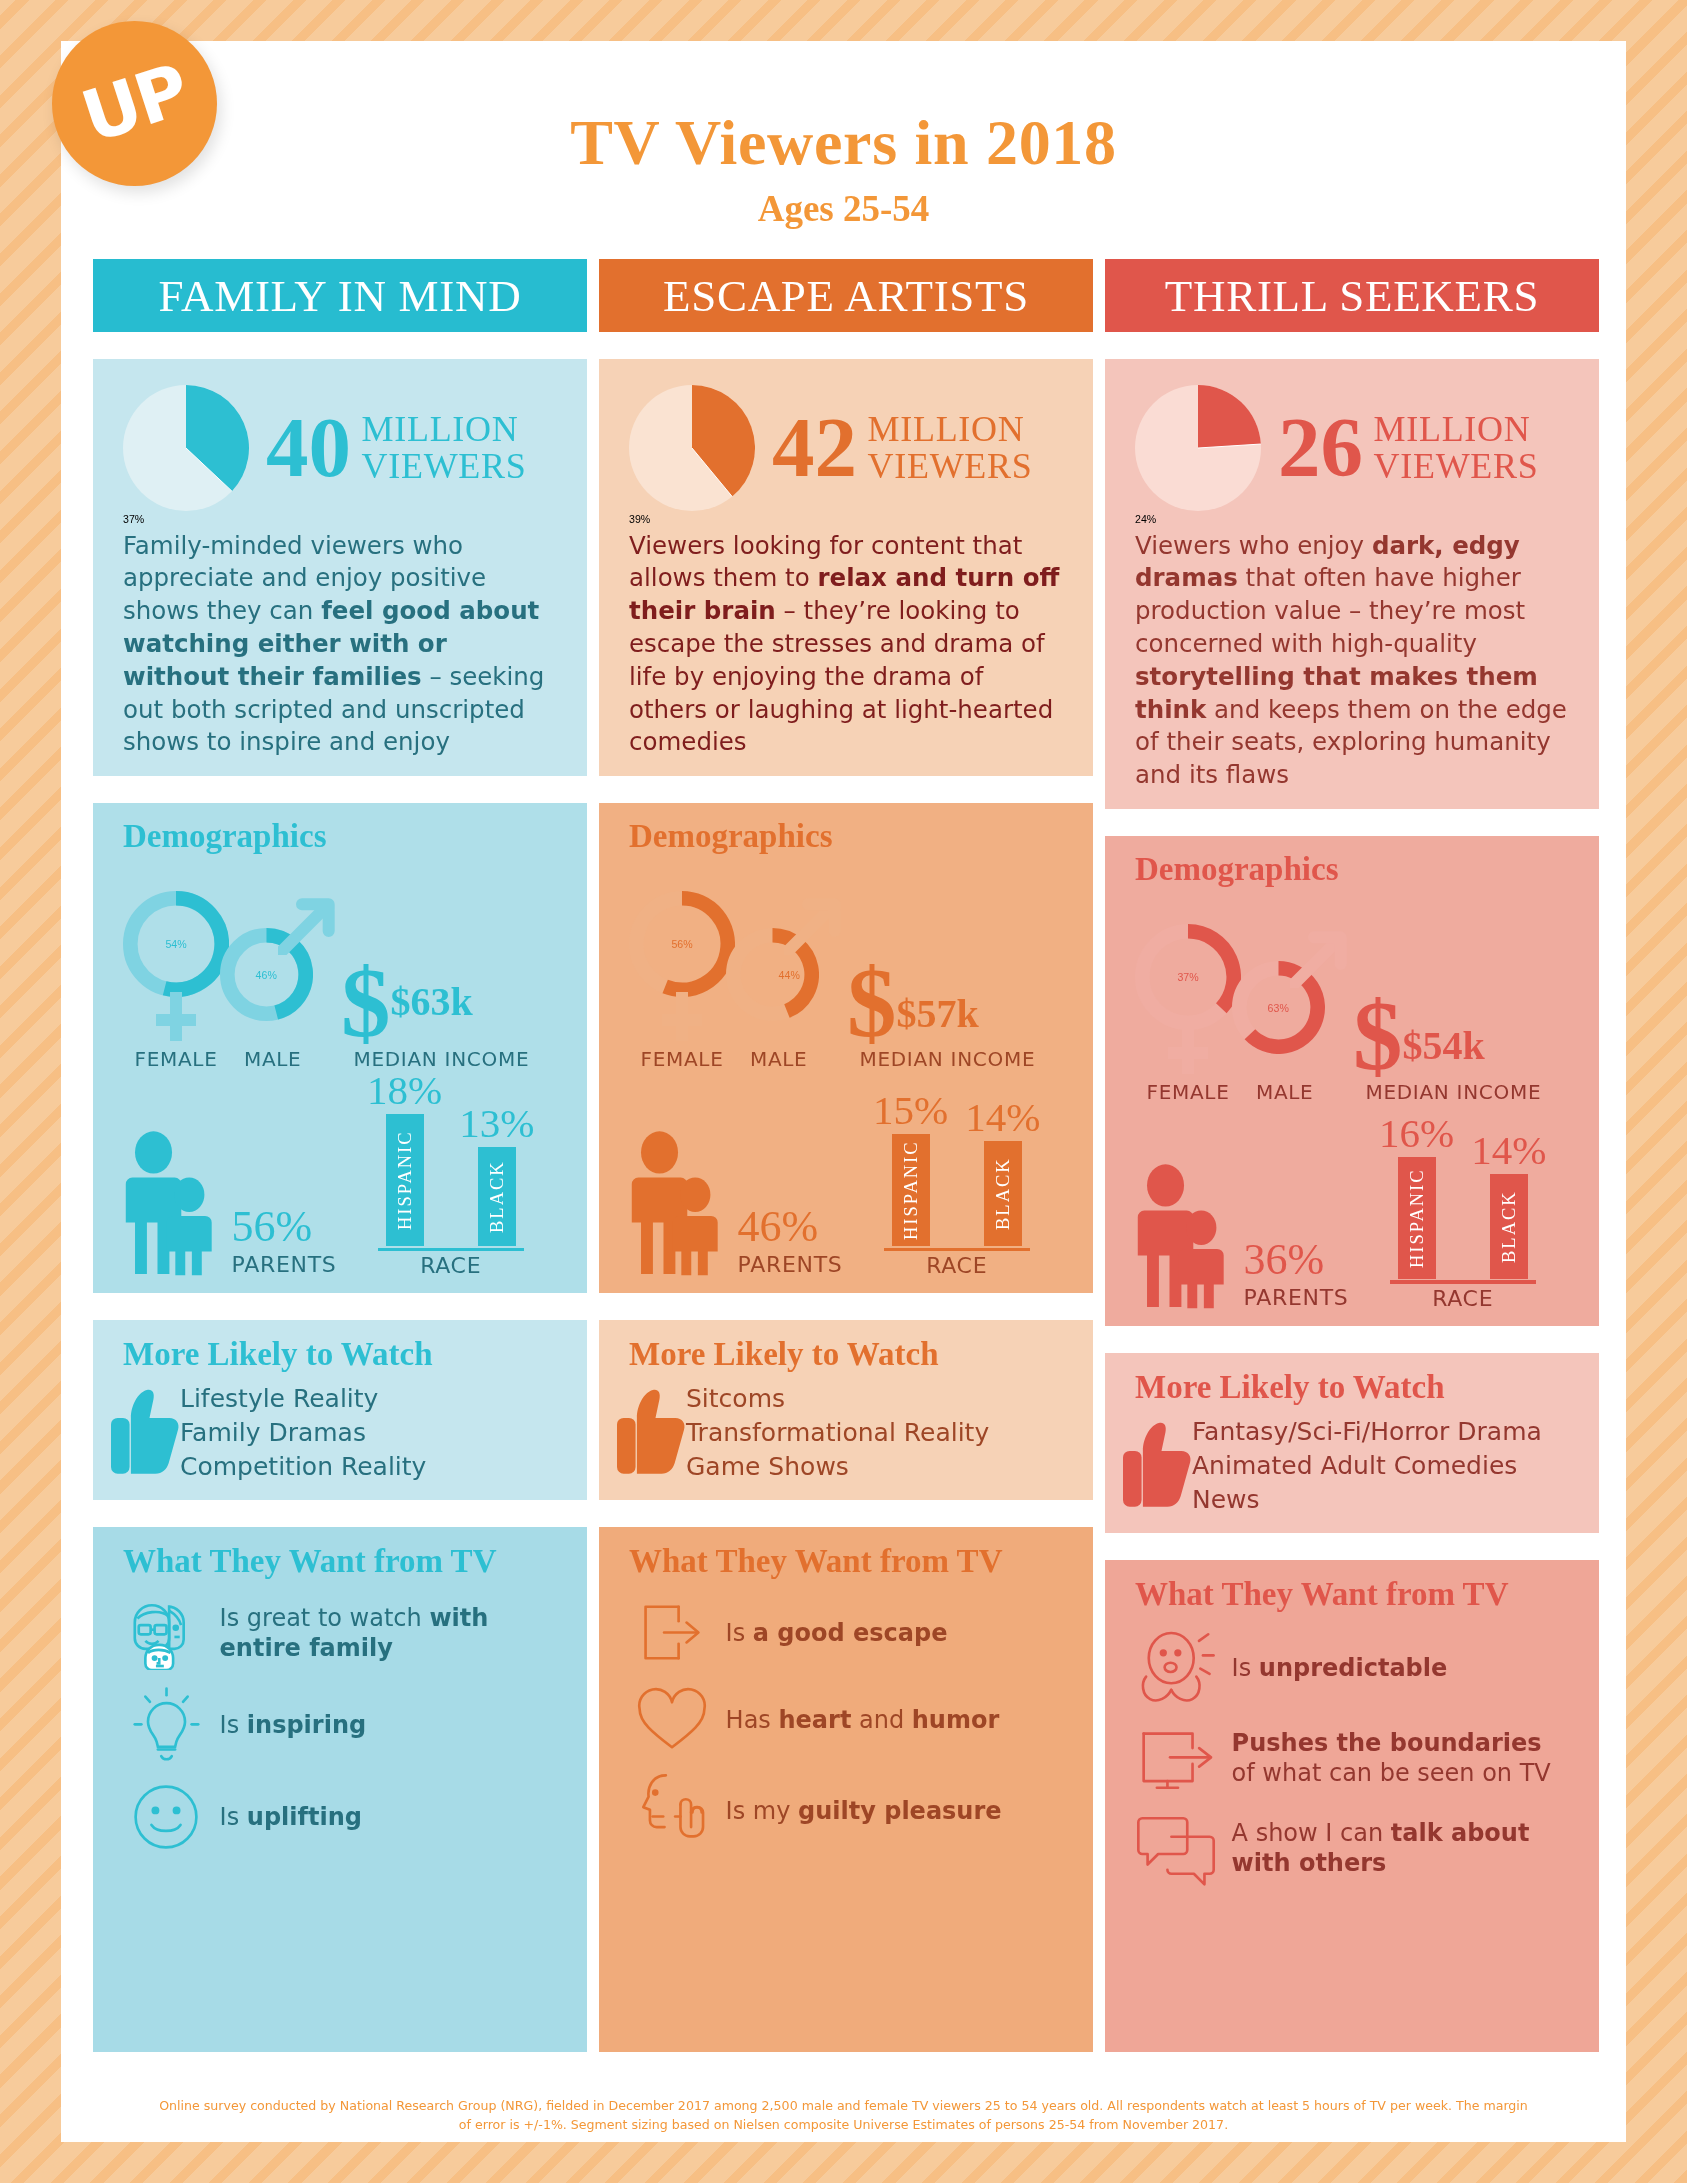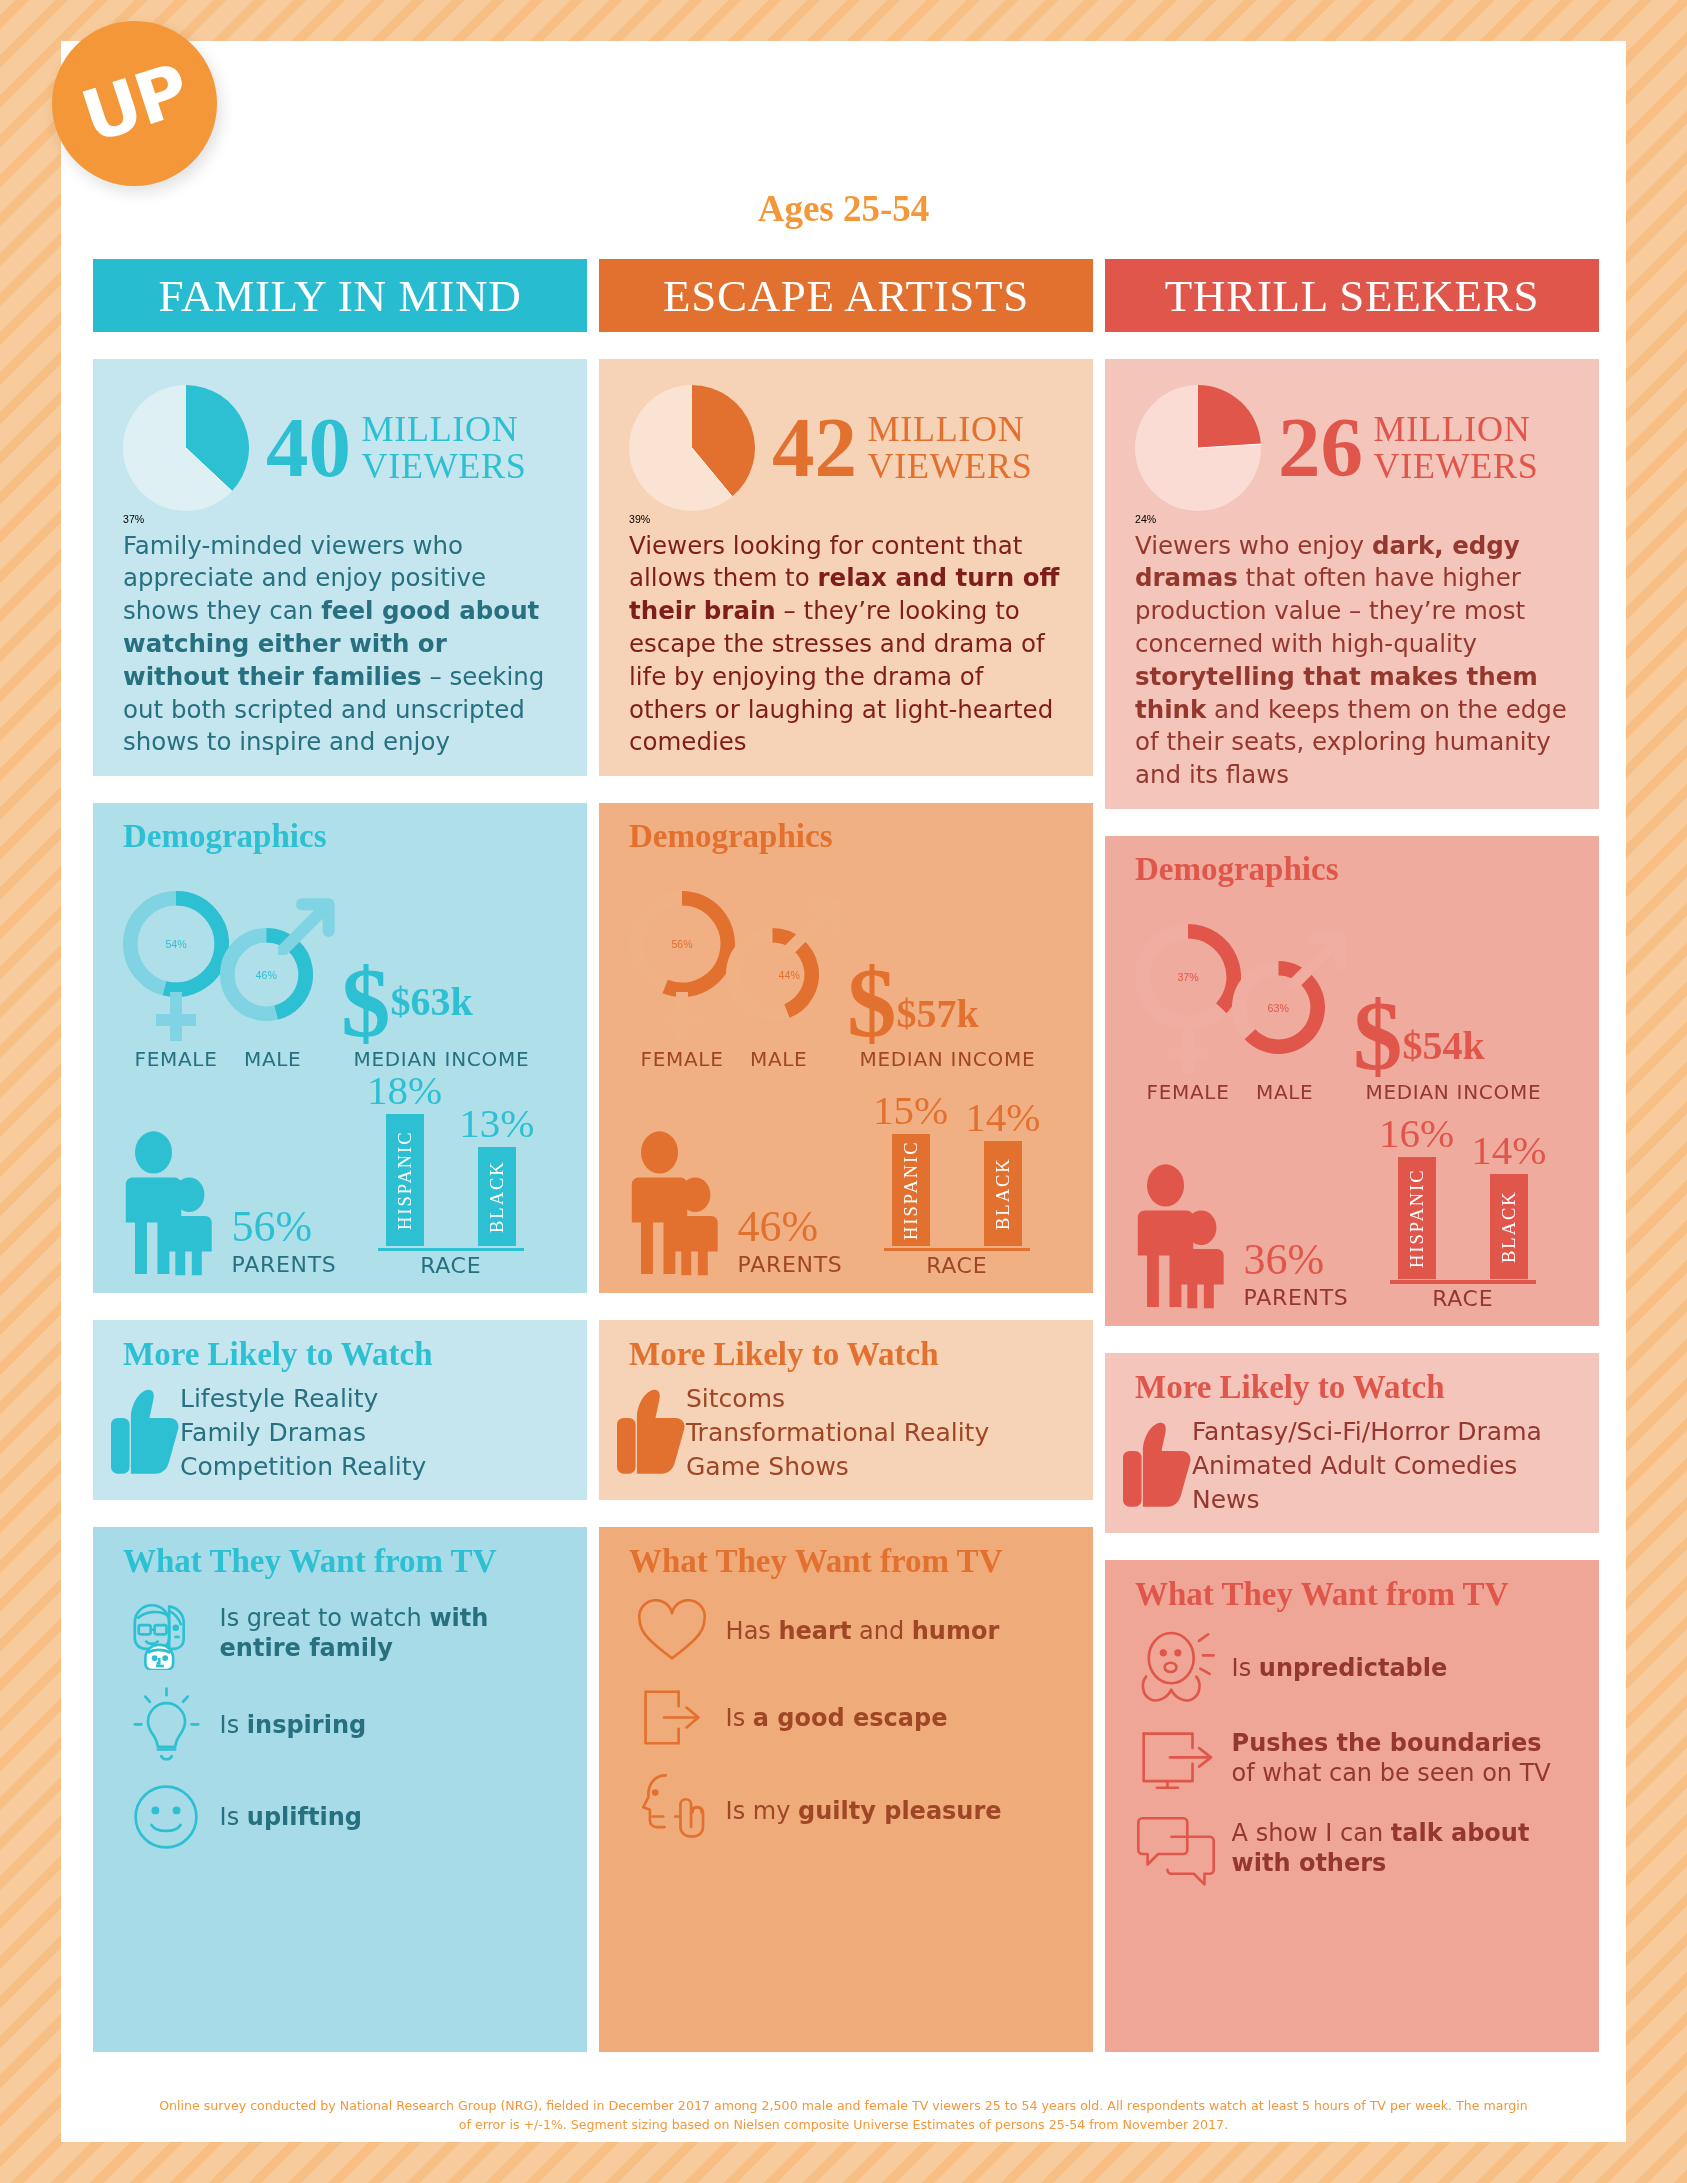--- a/index.html
+++ b/index.html
@@ -166,20 +166,21 @@
 </head>
 <body>
 
 <div class="page"></div>
 
 <div class="logo">
   <div class="logo-text">UP</div>
 </div>
 
 <div class="header">
+  <div class="title">TV Viewers in 2018</div>
   <div class="subtitle">Ages 25-54</div>
 </div>
 
 <div class="cols" id="cols">
   <div class="col">
 
     <div class="colhead" style="background:#27bcd0;">
       <span>FAMILY IN MIND</span>
     </div>
 
@@ -452,37 +453,37 @@
             <div style="color:#9e4626;">Game Shows</div>
           </div>
       </div>
     </div>
 
     <div class="band band4" style="background:#f0ab7b;">
       <div class="sect-title" style="color:#e2702e;">What They Want from TV</div>
 
     <div class="want-item">
       <div class="want-icon">
-            <svg width="78" height="69" viewBox="0 0 118 104" fill="none" stroke="#e2702e" stroke-width="4" stroke-linejoin="round">
-        <path d="M59 94 C30 72 10 56 10 36 A24 24 0 0 1 59 26 A24 24 0 0 1 108 36 C108 56 88 72 59 94z"></path>
-      </svg>
-          </div>
-      <div class="want-text" style="color:#9e4626;">Has <b>heart</b> and <b>humor</b></div>
-    </div>
-    <div class="want-item">
-      <div class="want-icon">
             <svg width="74" height="73" viewBox="0 0 112 110" fill="none" stroke="#e2702e" stroke-width="4" stroke-linecap="round" stroke-linejoin="round">
         <path d="M66 16 H16 v78 h50"></path>
         <path d="M66 16 v22"></path>
               <path d="M66 72 v22"></path>
         <path d="M44 55 h50"></path>
         <path d="M78 40 l18 15 l-18 15"></path>
       </svg>
           </div>
       <div class="want-text" style="color:#9e4626;">Is <b>a good escape</b></div>
+    </div>
+    <div class="want-item">
+      <div class="want-icon">
+            <svg width="78" height="69" viewBox="0 0 118 104" fill="none" stroke="#e2702e" stroke-width="4" stroke-linejoin="round">
+        <path d="M59 94 C30 72 10 56 10 36 A24 24 0 0 1 59 26 A24 24 0 0 1 108 36 C108 56 88 72 59 94z"></path>
+      </svg>
+          </div>
+      <div class="want-text" style="color:#9e4626;">Has <b>heart</b> and <b>humor</b></div>
     </div>
     <div class="want-item">
       <div class="want-icon">
             <svg width="69" height="81" viewBox="0 0 104 122" fill="none" stroke="#e2702e" stroke-width="4" stroke-linecap="round" stroke-linejoin="round">
         <path d="M42 8 C22 8 14 26 16 40 l-8 16 l10 4 l0 16 a10 10 0 0 0 10 10 h12"></path>
         <circle cx="26" cy="34" r="3" fill="#e2702e"></circle>
         <path d="M22 70 h16"></path>
         <path d="M64 52 a8 8 0 0 1 16 0 v34"></path>
         <path d="M64 52 v34 a14 14 0 0 0 14 14 h6 a14 14 0 0 0 14 -14 v-22 a8 8 0 0 0 -16 0"></path>
         <path d="M80 64 a8 8 0 0 1 16 0"></path>

